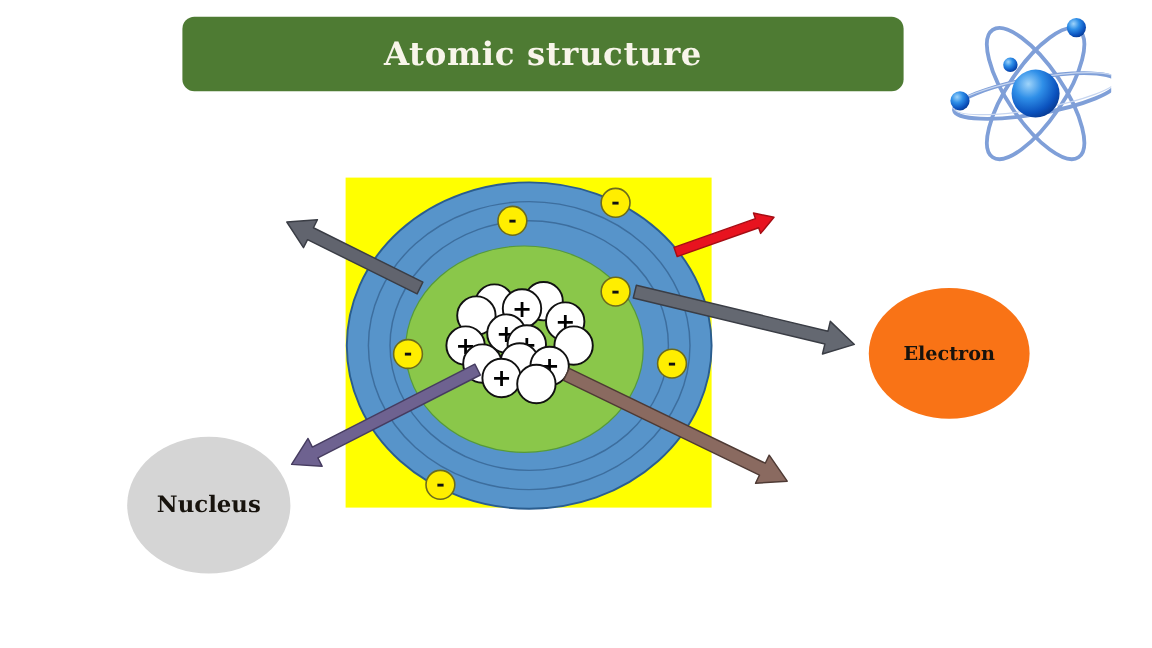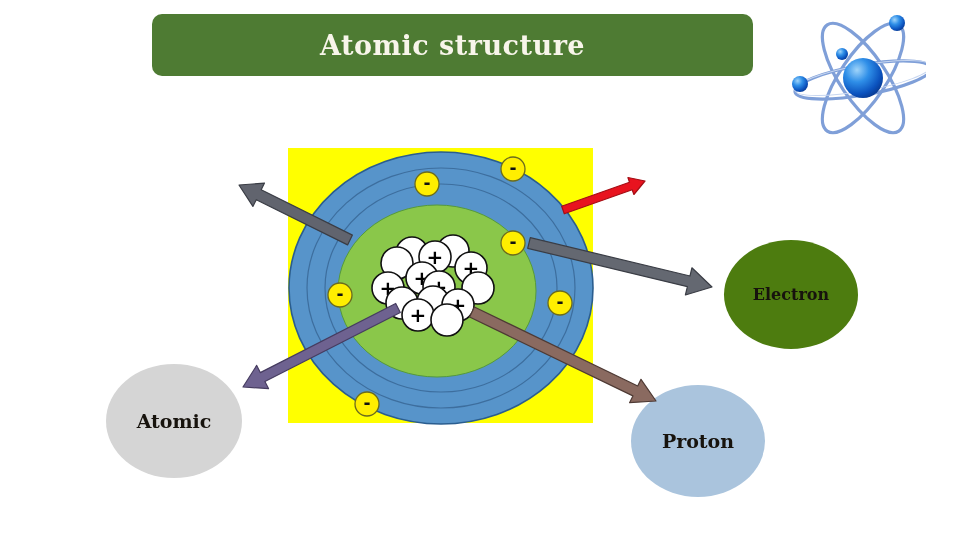--- a/index.html
+++ b/index.html
@@ -52,28 +52,25 @@
     </g>
     <g fill="none" stroke="#c7d6f0" stroke-width="1">
       <ellipse cx="75" cy="76" rx="69" ry="13" transform="rotate(-10 75 78)"></ellipse>
     </g>
     <circle cx="75" cy="76" r="20" fill="url(#sph)"></circle>
     <circle cx="109" cy="21" r="8" fill="url(#sph)"></circle>
     <circle cx="12" cy="82" r="8" fill="url(#sph)"></circle>
     <circle cx="54" cy="52" r="6" fill="url(#sph)"></circle>
   </svg>
 
-  <div class="label label-electron" style="background: #4d7c0f; font-size: 16px;">
+  <div class="label label-electron" style="background: #f97316; font-size: 16px;">
     <span>Electron</span>
   </div>
   <div class="label label-neutron" style="background: rgb(213, 213, 213); font-size: 19px;">
-    <span>Atomic</span>
-  </div>
-  <div class="label label-proton" style="background: rgb(170, 196, 221); font-size: 19px;">
-    <span>Proton</span>
+    <span>Nucleus</span>
   </div>
 
   <svg id="diagram-svg" class="diagram" width="960" height="540" viewBox="0 0 960 540">
       <rect x="288" y="148" width="305" height="275" fill="#ffff00"></rect>
       <ellipse cx="441" cy="288" rx="152" ry="136" fill="#5794ca" stroke="#2a5d8f" stroke-width="1.6"></ellipse>
       <ellipse cx="441" cy="288" rx="134" ry="120" fill="none" stroke="#3d6e9e" stroke-width="1.2"></ellipse>
       <ellipse cx="441" cy="288" rx="116" ry="104" fill="none" stroke="#3d6e9e" stroke-width="1.2"></ellipse>
       <ellipse cx="437" cy="291" rx="99" ry="86" fill="#8ac74a" stroke="#569a3a" stroke-width="1"></ellipse>
       <g>
         <g>

